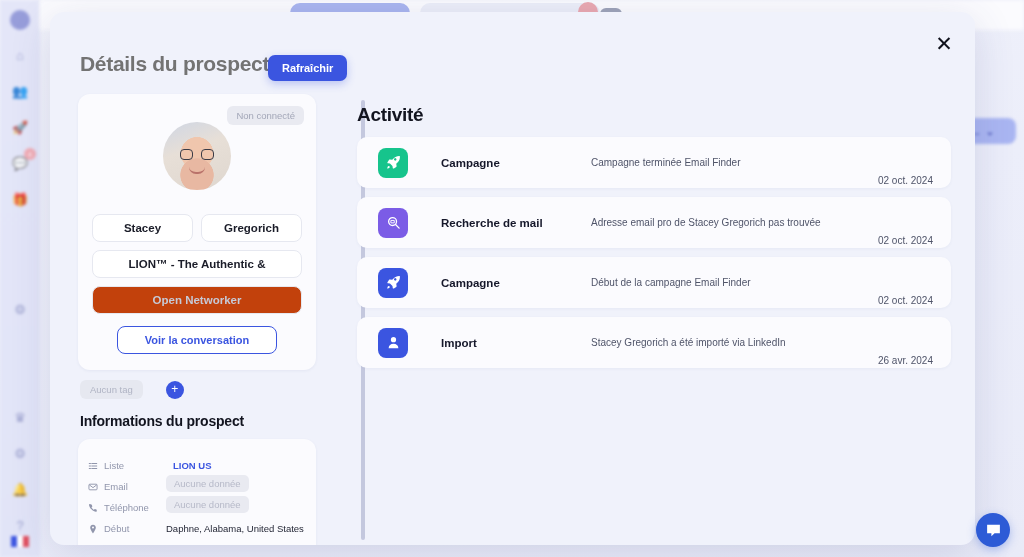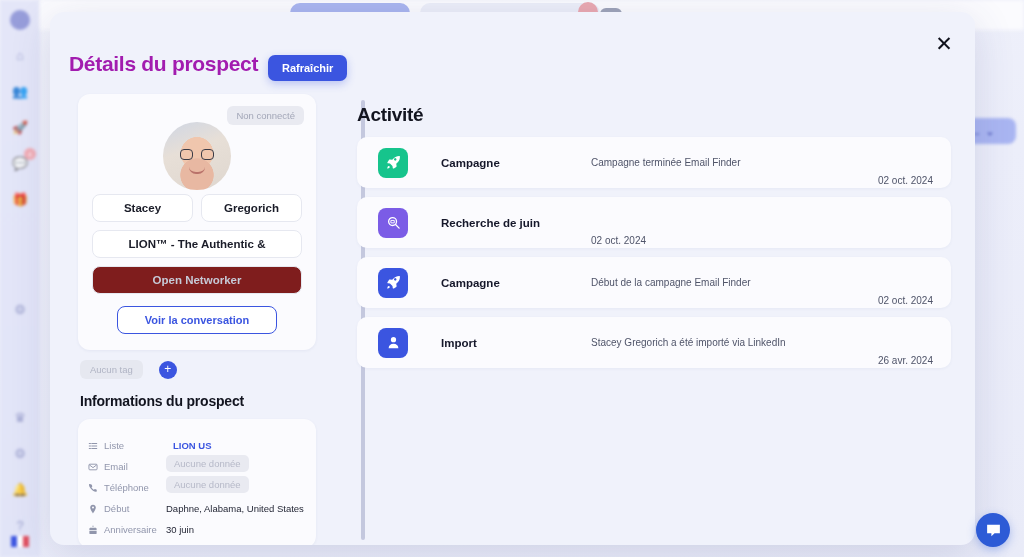--- a/index.html
+++ b/index.html
@@ -77,22 +77,22 @@
     box-shadow: 0 10px 40px rgba(60,70,130,.16);
     overflow: hidden;
   }
   #close-btn {
     position: absolute; right: 14px; top: 14px;
     width: 34px; height: 34px; border: none; background: transparent;
     cursor: pointer; display: flex; align-items: center; justify-content: center;
     color: #10121c; font-size: 21px; line-height: 1; font-weight: 400;
   }
   #modal-title {
-    position: absolute; left: 19px; top: 40px;
-    font-size: 21px; font-weight: 700; color: #a21caf; letter-spacing: -.3px;
+    position: absolute; left: 30px; top: 40px;
+    font-size: 21px; font-weight: 700; color: #737373; letter-spacing: -.3px;
   }
   #refresh-btn {
     position: absolute; left: 218px; top: 43px;
     background: #3b55e0; color: #fff; border: none; border-radius: 7px;
     padding: 7px 14px; font-size: 11px; font-weight: 700; cursor: pointer;
     font-family: "Liberation Sans", sans-serif;
     box-shadow: 0 3px 8px rgba(59,85,224,.3);
   }
 
   
@@ -124,36 +124,36 @@
   #avatar .glasses i {
     position: absolute; top: 0; width: 13px; height: 11px;
     border: 1.6px solid #3b3b46; border-radius: 4px;
   }
   #avatar .glasses i:first-child { left: 0; }
   #avatar .glasses i:last-child { right: 0; }
   #avatar .smile {
     position: absolute; left: 26px; top: 45px; width: 16px; height: 7px;
     border-bottom: 2px solid #b9726a; border-radius: 0 0 10px 10px;
   }
-  .name-row { display: flex; gap: 8px; margin-top: 4px; }
+  .name-row { display: flex; gap: 8px; margin-top: 24px; }
   .field {
     flex: 1; border: 1px solid #e6e8f0; border-radius: 8px;
     padding: 7px 8px; font-size: 11.5px; font-weight: 700; color: #1a1c28;
     text-align: center; background: #fff; white-space: nowrap;
     overflow: hidden; text-overflow: ellipsis;
   }
   .field.wide { margin-top: 8px; }
-  .field.placeholder { color: #c6c9d6; font-weight: 600; background: #7f1d1d; }
+  .field.placeholder { color: #c6c9d6; font-weight: 600; background: #c2410c; }
   #view-conv-btn {
     display: block; margin: 12px auto 0; background: #fff;
     border: 1.4px solid #3b55e0; color: #3b55e0; border-radius: 8px;
     padding: 7px 27px; font-size: 11px; font-weight: 700; cursor: pointer;
     font-family: "Liberation Sans", sans-serif;
   }
-  #tag-row { display: flex; align-items: center; gap: 16px; margin-top: 10px; padding-left: 2px; }
+  #tag-row { display: flex; align-items: center; gap: 23px; margin-top: 10px; padding-left: 2px; }
   #tag-pill {
     background: #e6e8f0; color: #b0b4c4; border-radius: 6px;
     padding: 4px 10px; font-size: 9.5px; font-weight: 500;
   }
   #tag-add-btn {
     width: 18px; height: 18px; border-radius: 50%; border: none;
     background: #3b55e0; color: #fff; font-size: 12px; line-height: 1;
     cursor: pointer; display: flex; align-items: center; justify-content: center;
     font-family: "Liberation Sans", sans-serif; padding-bottom: 1px;
   }
@@ -364,21 +364,22 @@
     </div>
 
     <div class="activity-row">
       <span class="act-icon" style="background:#7b5ce6">
         <svg viewBox="0 0 16 16" fill="none" stroke="#fff" stroke-width="1.4">
             <circle cx="7" cy="7" r="4.2"></circle>
             <path d="M10.2 10.2L14 14" stroke-linecap="round"></path>
             <path d="M5.2 5.8h3.6v2.6H5.2z" stroke-width="1"></path>
           </svg>
       </span>
-      <span class="act-title">Recherche de juin</span>
+      <span class="act-title">Recherche de mail</span>
+      <span class="act-desc">Adresse email pro de Stacey Gregorich pas trouvée</span>
       <span class="act-date">02 oct. 2024</span>
     </div>
 
     <div class="activity-row">
       <span class="act-icon" style="background:#3b55e0">
         <svg viewBox="0 0 16 16" fill="#fff">
             <path d="M14.8 1.2c-2.6-.3-5 .7-6.8 2.5L6.6 5.1l-2.3-.4c-.4-.1-.8.1-1 .4L1.6 7.6c-.3.5 0 1.1.6 1.2l2 .3 2.7 2.7.3 2c.1.6.7.9 1.2.6l2.5-1.7c.3-.2.5-.6.4-1l-.4-2.3 1.4-1.4c1.8-1.8 2.8-4.2 2.5-6.8zm-4 4.4a1.3 1.3 0 11-1.9-1.8 1.3 1.3 0 011.9 1.8zM2.2 12c-.6.6-.9 2.4-.9 2.4s1.8-.3 2.4-.9a1.06 1.06 0 00-1.5-1.5z"></path>
           </svg>
       </span>
       <span class="act-title">Campagne</span>

